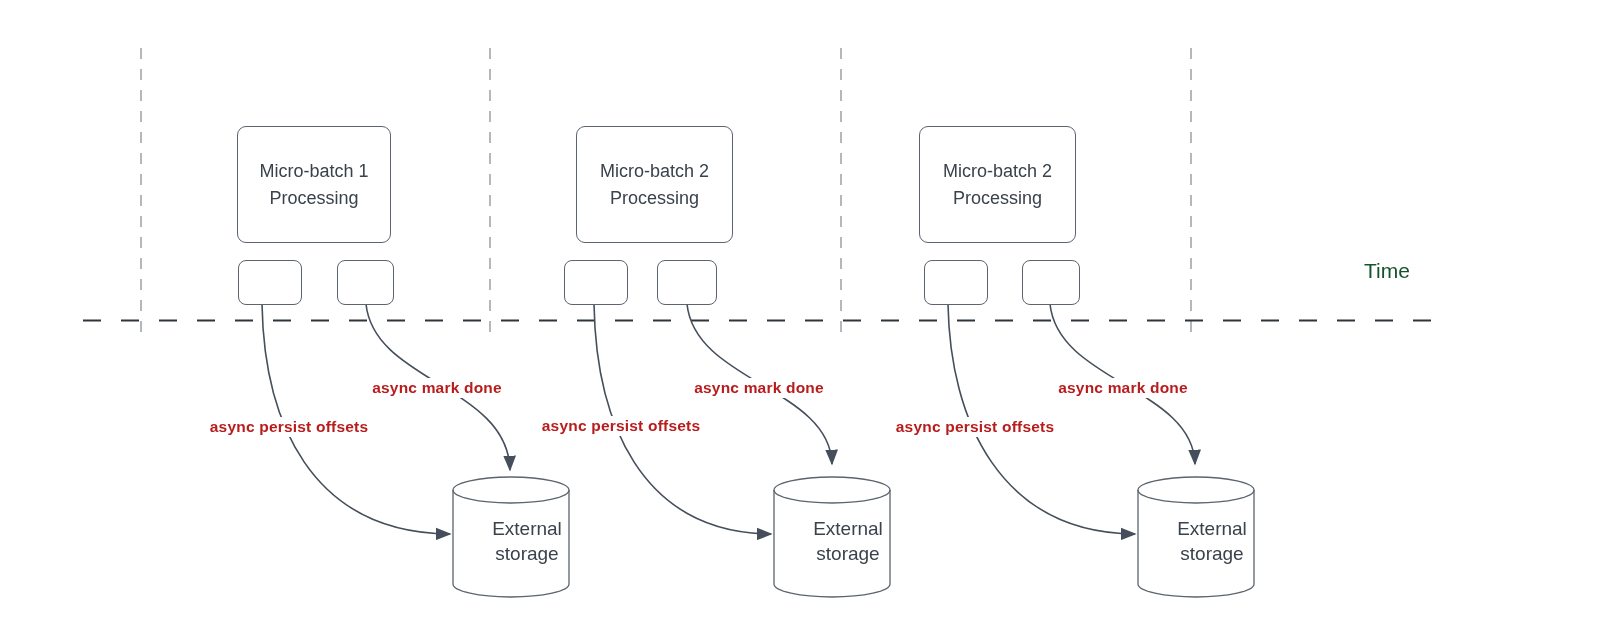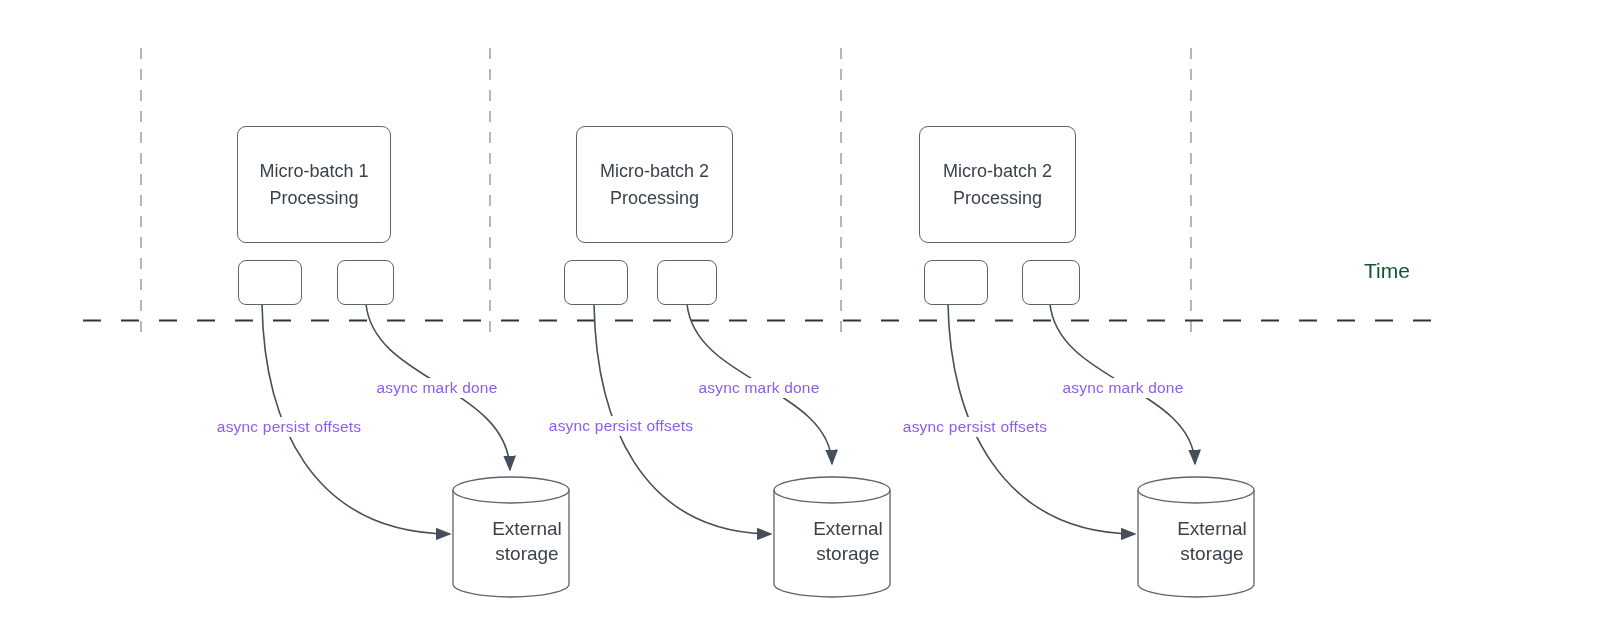--- a/index.html
+++ b/index.html
@@ -49,24 +49,24 @@
     left: 16px; top: 40px;
     width: 100%;
     text-align: center;
     font-size: 19px;
     line-height: 25px;
     color: #3a424c;
   }
   .arrow-label {
     position: absolute;
     transform: translate(-50%, -50%);
-    font-weight: 400;
+    font-weight: 700;
     font-size: 15.5px;
     letter-spacing: 0.2px;
-    color: #8b5cf6;
+    color: #b91c1c;
     background: #ffffff;
     padding: 1px 4px;
     white-space: nowrap;
     text-align: center;
   }
   .time-label {
     position: absolute;
     transform: translate(-50%, -50%);
     font-size: 21px;
     color: #14532d;

